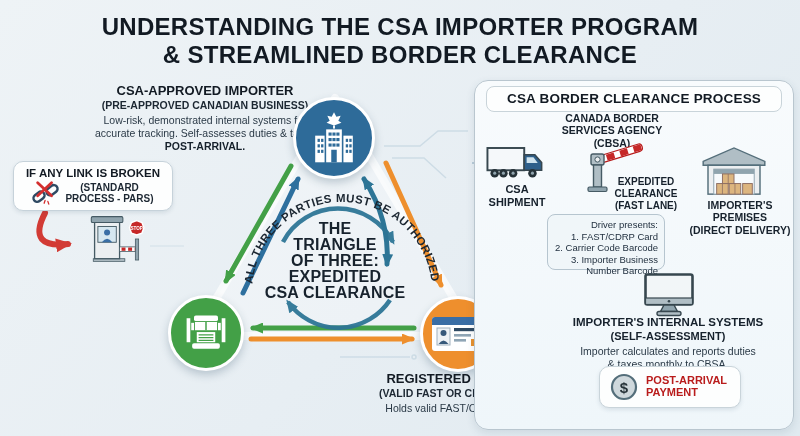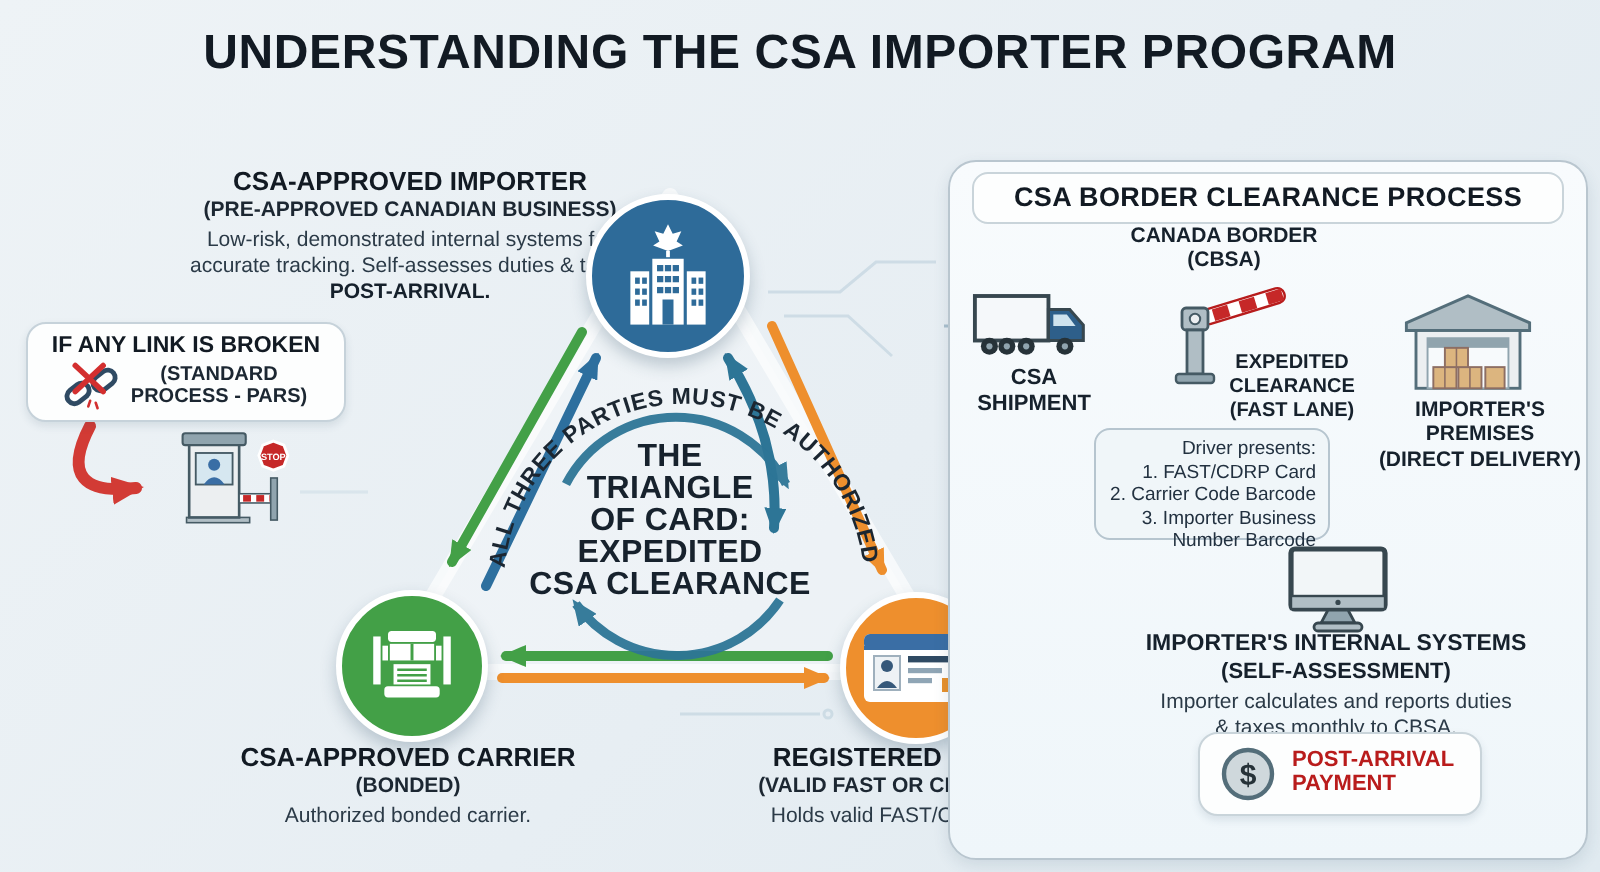--- a/index.html
+++ b/index.html
@@ -105,20 +105,21 @@
 
     <path d="M 45,213 C 32,238 42,247 68,244" fill="none" stroke="#d23b35" stroke-width="6" stroke-linecap="round" marker-end="url(#aR)"></path>
 
     <path d="M 550,166 L 584,166" fill="none" stroke="#2d6f9e" stroke-width="6" stroke-linecap="round" marker-end="url(#aB)"></path>
     <path d="M 604,167 L 686,172" fill="none" stroke="#4caf50" stroke-width="9" stroke-linecap="round" marker-end="url(#aGbig)"></path>
     <path d="M 748,228 C 764,262 748,287 714,291" fill="none" stroke="#2d6f9e" stroke-width="5.5" stroke-linecap="round" marker-end="url(#aB)"></path>
   </svg>
 
   <div class="abs ctr title">
     <div>UNDERSTANDING THE CSA IMPORTER PROGRAM</div>
+    <div>&amp; STREAMLINED BORDER CLEARANCE</div>
   </div>
 
   <div class="abs ctr" style="left:85px;top:84px;width:240px;">
     <div class="sec-title">CSA-APPROVED IMPORTER</div>
     <div class="sec-sub">(PRE-APPROVED CANADIAN BUSINESS)</div>
     <div class="body-txt" style="margin-top:2px;">
       <span>Low-risk, demonstrated internal systems for accurate tracking. Self-assesses duties &amp; taxes</span>
       <b>POST-ARRIVAL.</b>
     </div>
   </div>
@@ -218,42 +219,38 @@
       <rect x="-4" y="-6" width="23" height="3.2" fill="#2f4a63"></rect>
       <rect x="-4" y="0" width="17" height="2.6" fill="#8fa5b5"></rect>
       <rect x="-4" y="5" width="12" height="2.6" fill="#8fa5b5"></rect>
       <rect x="13" y="5" width="9" height="7" fill="#e8912d"></rect>
     </svg>
   </div>
 
   <div class="abs ctr center-trust" style="left:240px;top:221px;width:190px;">
     <div>THE</div>
     <div>TRIANGLE</div>
-    <div>OF CARD:</div>
+    <div>OF THREE:</div>
     <div>EXPEDITED</div>
     <div>CSA CLEARANCE</div>
   </div>
 
-  <div class="abs ctr" style="left:109px;top:372px;width:190px;">
-    <div class="sec-title">CSA-APPROVED CARRIER</div>
-    <div class="sec-sub">(BONDED)</div>
-    <div class="body-txt" style="margin-top:2px;">Authorized bonded carrier.</div>
-  </div>
 
   <div class="abs ctr" style="left:360px;top:372px;width:190px;">
     <div class="sec-title">REGISTERED DRIVER</div>
     <div class="sec-sub">(VALID FAST OR CDRP CARD)</div>
     <div class="body-txt" style="margin-top:2px;">Holds valid FAST/CDRP card.</div>
   </div>
 
   <div class="abs panel"></div>
   <div class="abs ctr panel-header">CSA BORDER CLEARANCE PROCESS</div>
 
   <div class="abs ctr flow-label" style="left:542px;top:112px;width:140px;">
     <div>CANADA BORDER</div>
+    <div>SERVICES AGENCY</div>
     <div>(CBSA)</div>
   </div>
 
   <svg class="abs" style="left:486px;top:146px;" width="60" height="34" viewBox="0 0 62 35">
     <rect x="1.5" y="2" width="38" height="23" fill="#f5f8fa" stroke="#37474f" stroke-width="2"></rect>
     <path d="M39.5,9 h11 l7,8 v8 h-18 z" fill="#2e5f8a" stroke="#37474f" stroke-width="1.6"></path>
     <path d="M42,11.5 h7 l4.5,6 h-11.5 z" fill="#cfe3ee"></path>
     <g fill="#263238">
       <circle cx="9" cy="28" r="4.4"></circle>
         <circle cx="18" cy="28" r="4.4"></circle>

